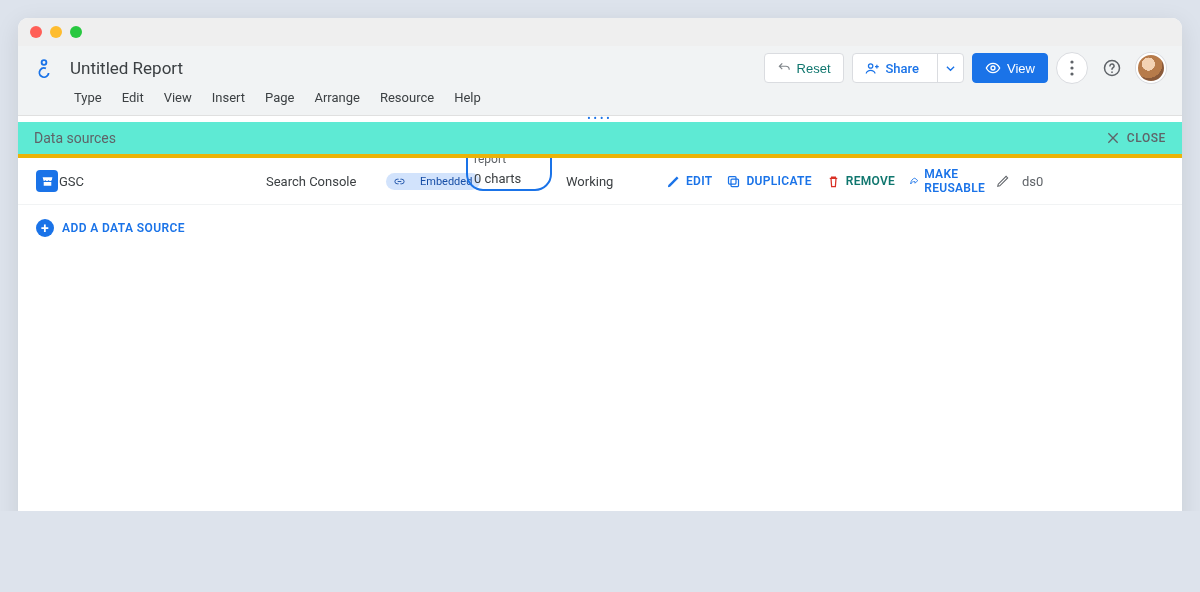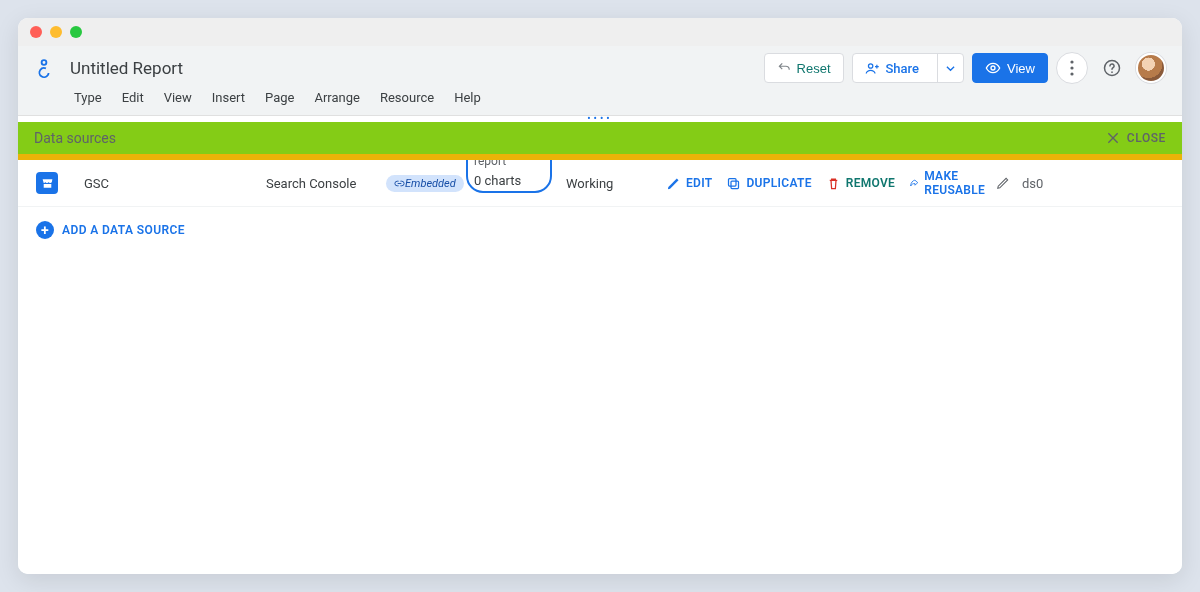--- a/index.html
+++ b/index.html
@@ -5,21 +5,21 @@
   * { box-sizing: border-box; }
   body {
     margin: 0;
     background: #dde3ec;
     font-family: -apple-system, BlinkMacSystemFont, "Segoe UI", Roboto, Arial, sans-serif;
     font-size: 13px;
     color: #3c4043;
   }
   .canvas {
     width: 1200px;
-    height: 592px;
+    height: 511px;
     margin: 0 auto;
     padding: 18px;
     position: relative;
   }
   .window {
     background: #fff;
     border-radius: 10px;
     box-shadow: 0 6px 24px rgba(0,0,0,0.10);
     overflow: hidden;
     height: 556px;
@@ -120,22 +120,22 @@
     height: 6px;
     display:flex;justify-content:center;align-items:center;
     background:#fff;
   }
   .grip span { color:#1a73e8; letter-spacing:3px; font-size:10px; line-height:4px;}
 
   
   .panel-header {
     display:flex;align-items:flex-start;
     padding: 8px 16px;
-    border-bottom:6px solid #eab308;
-    background:#84cc16;
+    border-bottom:4px solid #eab308;
+    background:#5eead4;
     color:#5f6368;
     font-size:14px;
   }
   .panel-header .close {
     margin-left:auto; display:flex;align-items:center;gap:6px;
     color:#5f6368; font-size:12px; letter-spacing:.6px; font-weight:500; cursor:pointer;
   }
   .panel-header .close svg { width:16px;height:16px; }
 
   
@@ -149,30 +149,30 @@
   .thead {
     color:#5f6368; font-size:12px;
     border-bottom:1px solid #e8eaed;
   }
   .thead > div, .trow > div { padding: 9px 4px; }
   .trow {
     font-size:13px;
     border-bottom:1px solid #f1f3f4;
     min-height: 40px;
   }
-  .cell-name { display:flex;align-items:center;gap:26px; }
+  .cell-name { display:flex;align-items:center;gap:1px; }
   .src-icon {
     width:22px;height:22px;border-radius:4px;
     background:#1a73e8;display:flex;align-items:center;justify-content:center;color:#fff;
     font-size:11px;flex-shrink:0;
   }
   .chip {
-    display:inline-flex;align-items:center;gap:0;
+    display:inline-flex;align-items:center;gap:15px;
     background:#d2e3fc;color:#174ea6;
-    border-radius:10px; padding:2px 8px; font-size:11px;font-style:italic;
+    border-radius:10px; padding:2px 8px; font-size:11px;
   }
   .chip svg { width:11px;height:11px; }
 
   
   .col-highlight {
     border: 2.5px solid #1a73e8;
     border-radius: 17px;
     padding: 0 6px;
     margin-left: -10px;
     height: 58px;

